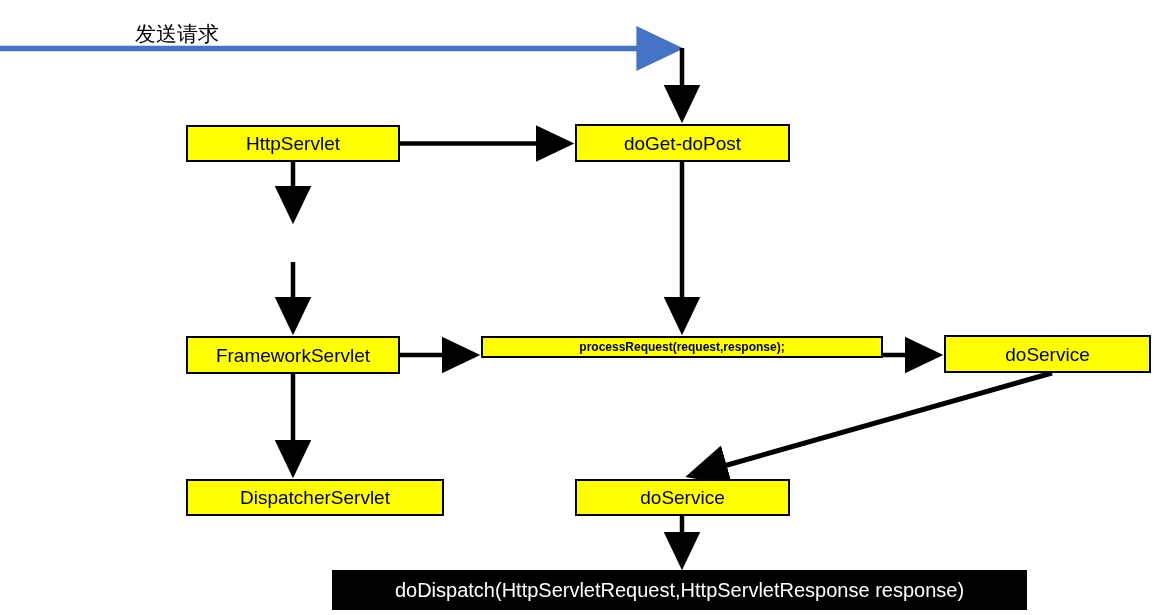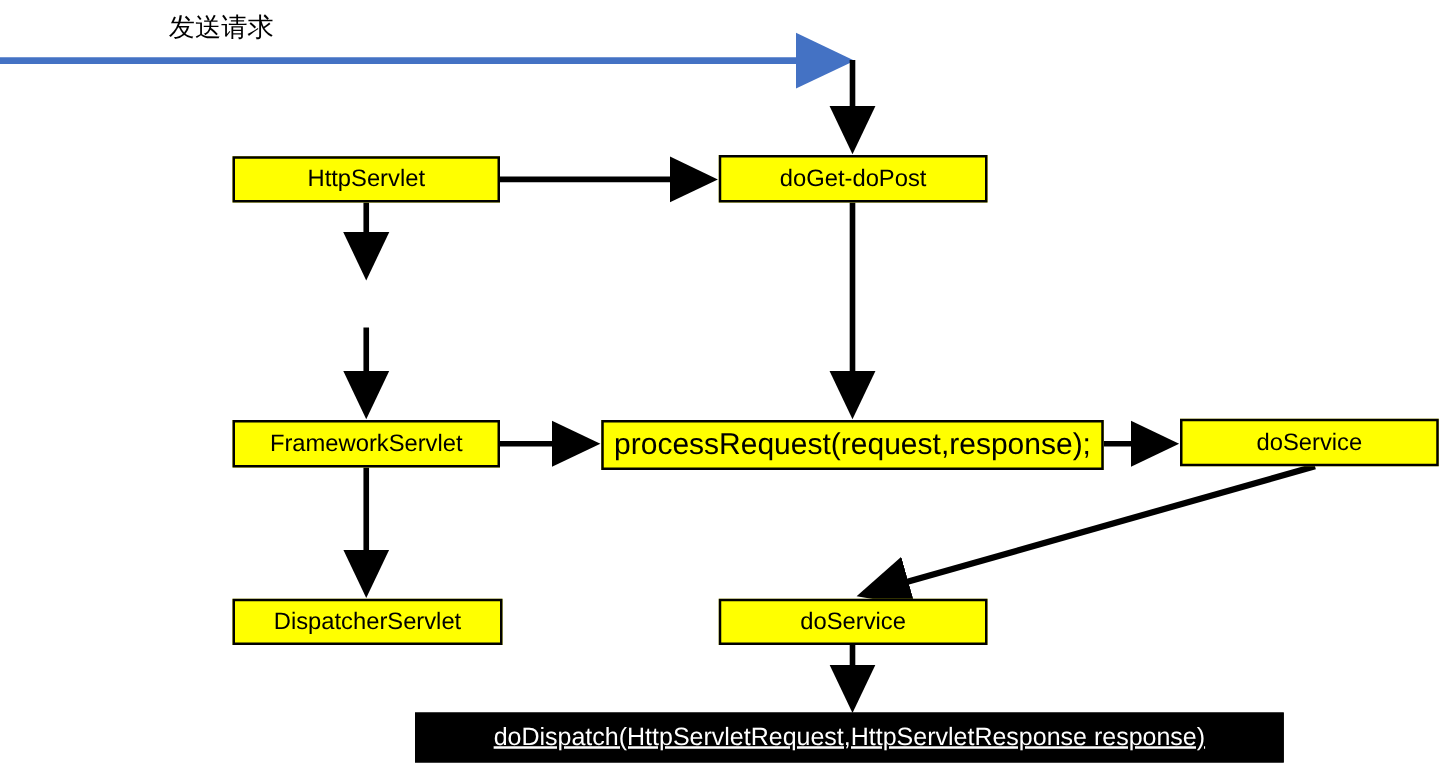--- a/index.html
+++ b/index.html
@@ -49,26 +49,26 @@
     font-family: "Liberation Sans", "DejaVu Sans", sans-serif;
     font-size: 21px;
     color: #000000;
     white-space: nowrap;
     z-index: 4;
   }
   .n-httpservlet     { left:186px; top:125px; width:214px; height:37px; }
   .n-doget           { left:575px; top:124px; width:215px; height:38px; }
   .n-httpservletbean { left:186px; top:225px; width:214px; height:37px; }
   .n-frameworkservlet{ left:186px; top:336px; width:214px; height:38px;text-align:right; }
-  .n-processrequest  { left:481px; top:336px; width:402px; height:40px; font-size:24px; }
+  .n-processrequest  { left:481px; top:336px; width:402px; height:22px; font-size:12px;font-weight:bold; }
   .n-doservice-right { left:944px; top:335px; width:207px; height:38px; }
-  .n-dispatcher      { left:186px; top:479px; width:216px; height:37px; }
+  .n-dispatcher      { left:186px; top:479px; width:258px; height:37px; }
   .n-doservice-bottom{ left:575px; top:479px; width:215px; height:37px; }
-  .n-dodispatch      { left:332px; top:570px; width:695px; height:40px; font-size:20px;text-decoration:underline; }
-  .c-title           { left:135px; top:8px; }
+  .n-dodispatch      { left:332px; top:570px; width:695px; height:40px; font-size:20px; }
+  .c-title           { left:135px; top:20px; }
 </style>
 </head>
 <body>
 
 <div id="canvas">
 
   <svg class="svg-layer" viewBox="0 0 1157 615" xmlns="http://www.w3.org/2000/svg">
     <defs>
       <marker id="arrowBlack" markerWidth="9" markerHeight="9" refX="7.2" refY="4.5" orient="auto" markerUnits="strokeWidth">
         <path d="M0,0.4 L8.6,4.5 L0,8.6 z" fill="#000000"></path>

